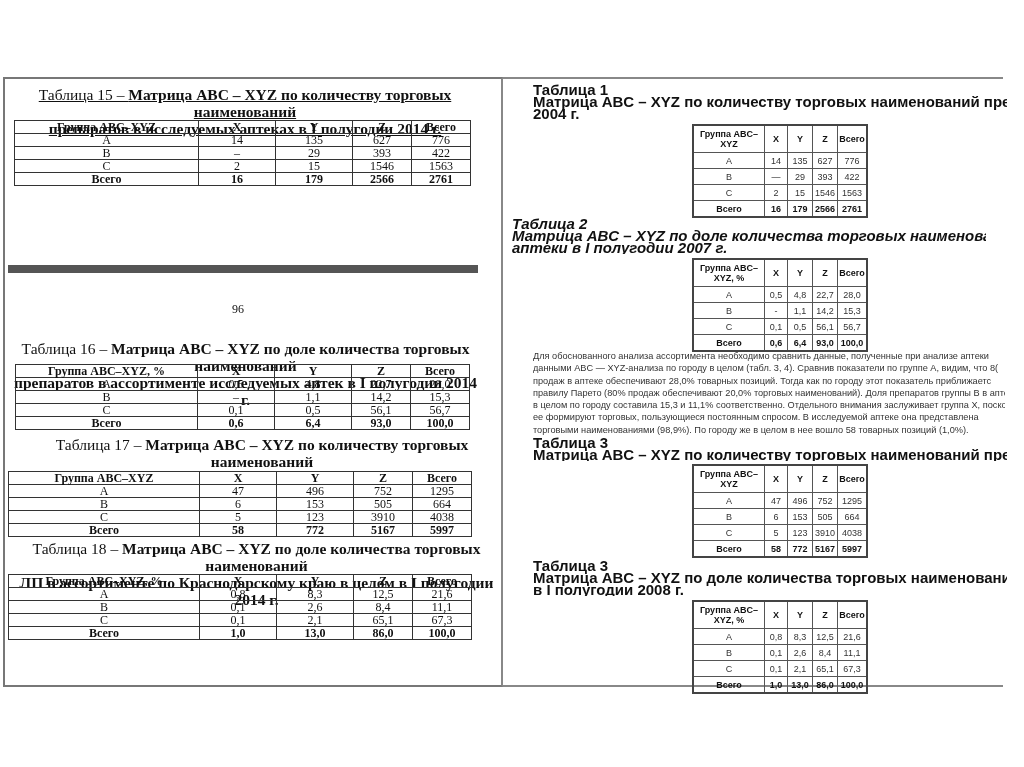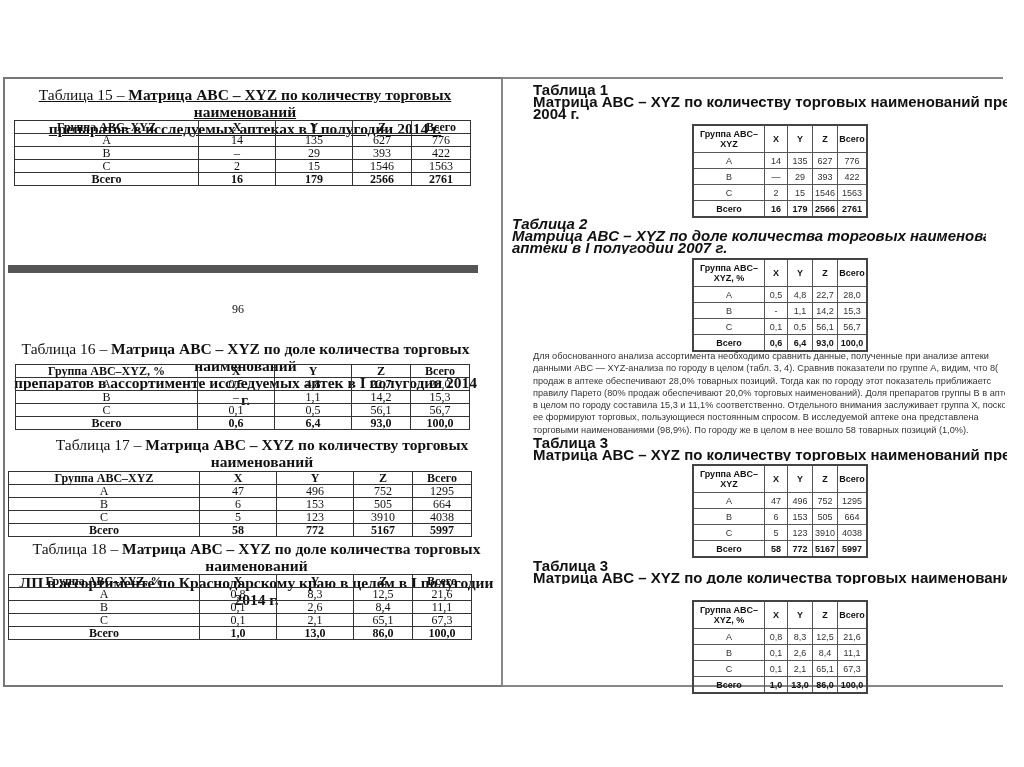--- a/index.html
+++ b/index.html
@@ -355,20 +355,21 @@
         <td>772</td>
         <td>5167</td>
         <td>5997</td>
       </tr>
 </tbody>
   </table>
 
 <div class="r-cap" style="left:533px; top:560px; width:474px;">
   <div>Таблица 3</div>
   <div>Матрица ABC – XYZ по доле количества торговых наименований препаратов в ассортименте по городу в цел</div>
+  <div>в I полугодии 2008 г.</div>
 </div>
 <table class="rt" style="left:692px; top:600px;">
   <tbody>
       <tr>
         <th class="grp" style="height:26px;">Группа ABC–XYZ, %</th>
         <th class="x">X</th>
         <th class="y">Y</th>
         <th class="z">Z</th>
         <th class="t">Всего</th>
       </tr>

